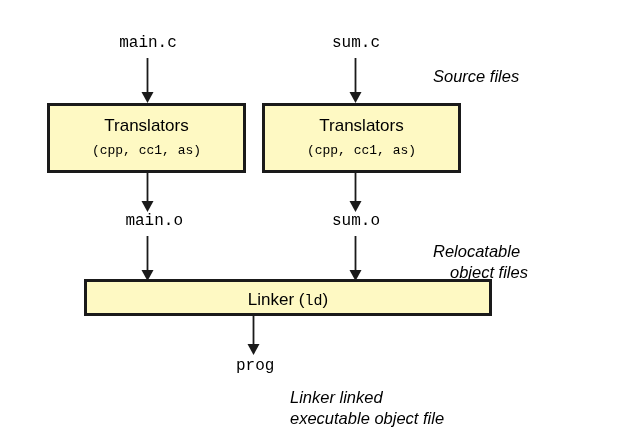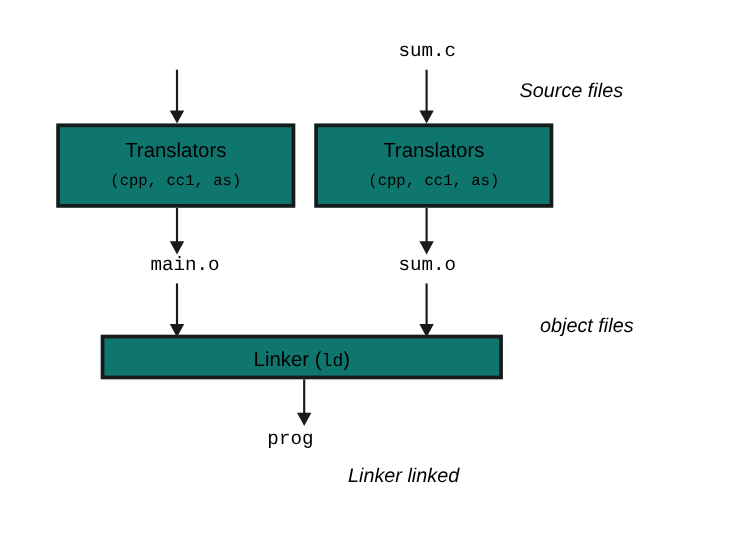--- a/index.html
+++ b/index.html
@@ -34,21 +34,21 @@
     line-height: 21px;
     color: #000000;
     white-space: pre;
     margin-top: 32px;
   }
 
   
   .box {
     position: absolute;
     box-sizing: border-box;
-    background: #0f766e;
+    background: #fef9c3;
     border: 3px solid #1a1a1a;
   }
   .box-label {
     position: absolute;
     left: 0;
     right: 0;
     text-align: center;
     white-space: pre;
   }
   .sans-lbl {
@@ -75,20 +75,21 @@
   .arrow {
     position: absolute;
   }
   .arrow svg { display: block; }
 </style>
 </head>
 <body>
 
 <div id="canvas">
 
+  <div class="mono" style="left:113px; top:34px; width:70px; text-align:center;">main.c</div>
 
   <div class="mono" style="left:325px; top:34px; width:62px; text-align:center;">sum.c</div>
 
   <div class="italic" style="left:433px; top:34px;">Source files</div>
 
   <div class="arrow" style="left:141px; top:58px;">
     <svg width="13" height="46" viewBox="0 0 13 46">
       <line x1="6.5" y1="0" x2="6.5" y2="36" stroke="#1a1a1a" stroke-width="1.8"></line>
       <polygon points="0.5,34 12.5,34 6.5,45" fill="#1a1a1a"></polygon>
     </svg>
@@ -122,44 +123,46 @@
     <svg width="13" height="40" viewBox="0 0 13 40">
       <line x1="6.5" y1="0" x2="6.5" y2="30" stroke="#1a1a1a" stroke-width="1.8"></line>
       <polygon points="0.5,28 12.5,28 6.5,39" fill="#1a1a1a"></polygon>
     </svg>
   </div>
 
   <div class="mono" style="left:113px; top:212px; width:70px; text-align:right;">main.o</div>
 
   <div class="mono" style="left:325px; top:212px; width:62px; text-align:center;">sum.o</div>
 
+  <div class="italic" style="left:433px; top:209px;">Relocatable</div>
   <div class="italic" style="left:450px; top:230px;">object files</div>
 
   <div class="arrow" style="left:141px; top:236px;">
     <svg width="13" height="46" viewBox="0 0 13 46">
       <line x1="6.5" y1="0" x2="6.5" y2="36" stroke="#1a1a1a" stroke-width="1.8"></line>
       <polygon points="0.5,34 12.5,34 6.5,45" fill="#1a1a1a"></polygon>
     </svg>
   </div>
 
   <div class="arrow" style="left:349px; top:236px;">
     <svg width="13" height="46" viewBox="0 0 13 46">
       <line x1="6.5" y1="0" x2="6.5" y2="36" stroke="#1a1a1a" stroke-width="1.8"></line>
       <polygon points="0.5,34 12.5,34 6.5,45" fill="#1a1a1a"></polygon>
     </svg>
   </div>
 
-  <div class="box" style="left:84px; top:279px; width:335px; height:37px;">
+  <div class="box" style="left:84px; top:279px; width:408px; height:37px;">
     <div class="box-label mixed-lbl" style="top:8px;"><span>Linker (</span><span class="mn">ld</span><span>)</span></div>
   </div>
 
   <div class="arrow" style="left:247px; top:316px;">
     <svg width="13" height="40" viewBox="0 0 13 40">
       <line x1="6.5" y1="0" x2="6.5" y2="30" stroke="#1a1a1a" stroke-width="1.8"></line>
       <polygon points="0.5,28 12.5,28 6.5,39" fill="#1a1a1a"></polygon>
     </svg>
   </div>
 
-  <div class="mono" style="left:212px; top:357px; width:60px; text-align:center;">prog</div>
+  <div class="mono" style="left:236px; top:357px; width:60px; ">prog</div>
 
   <div class="italic" style="left:290px; top:355px;">Linker linked</div>
+  <div class="italic" style="left:290px; top:376px;">executable object file</div>
 
 </div>
 
 </body></html>

